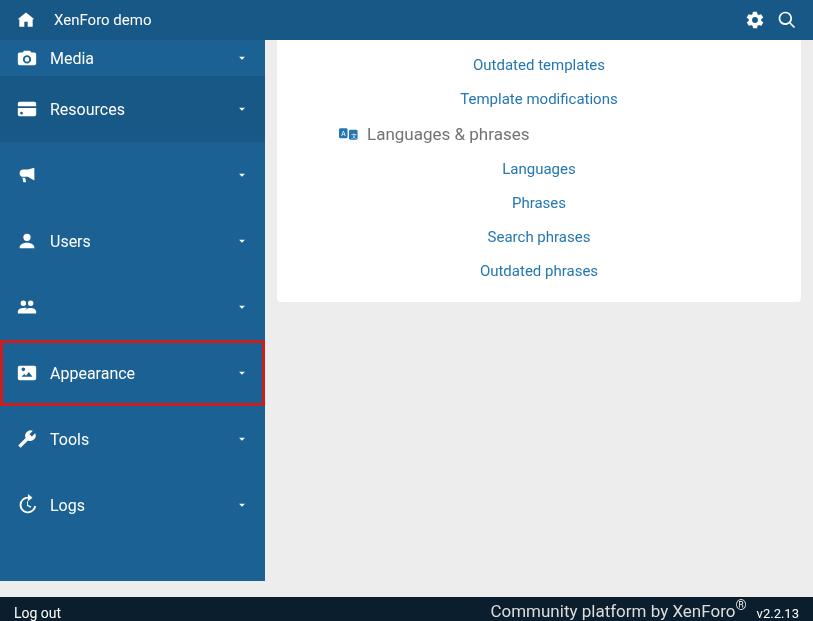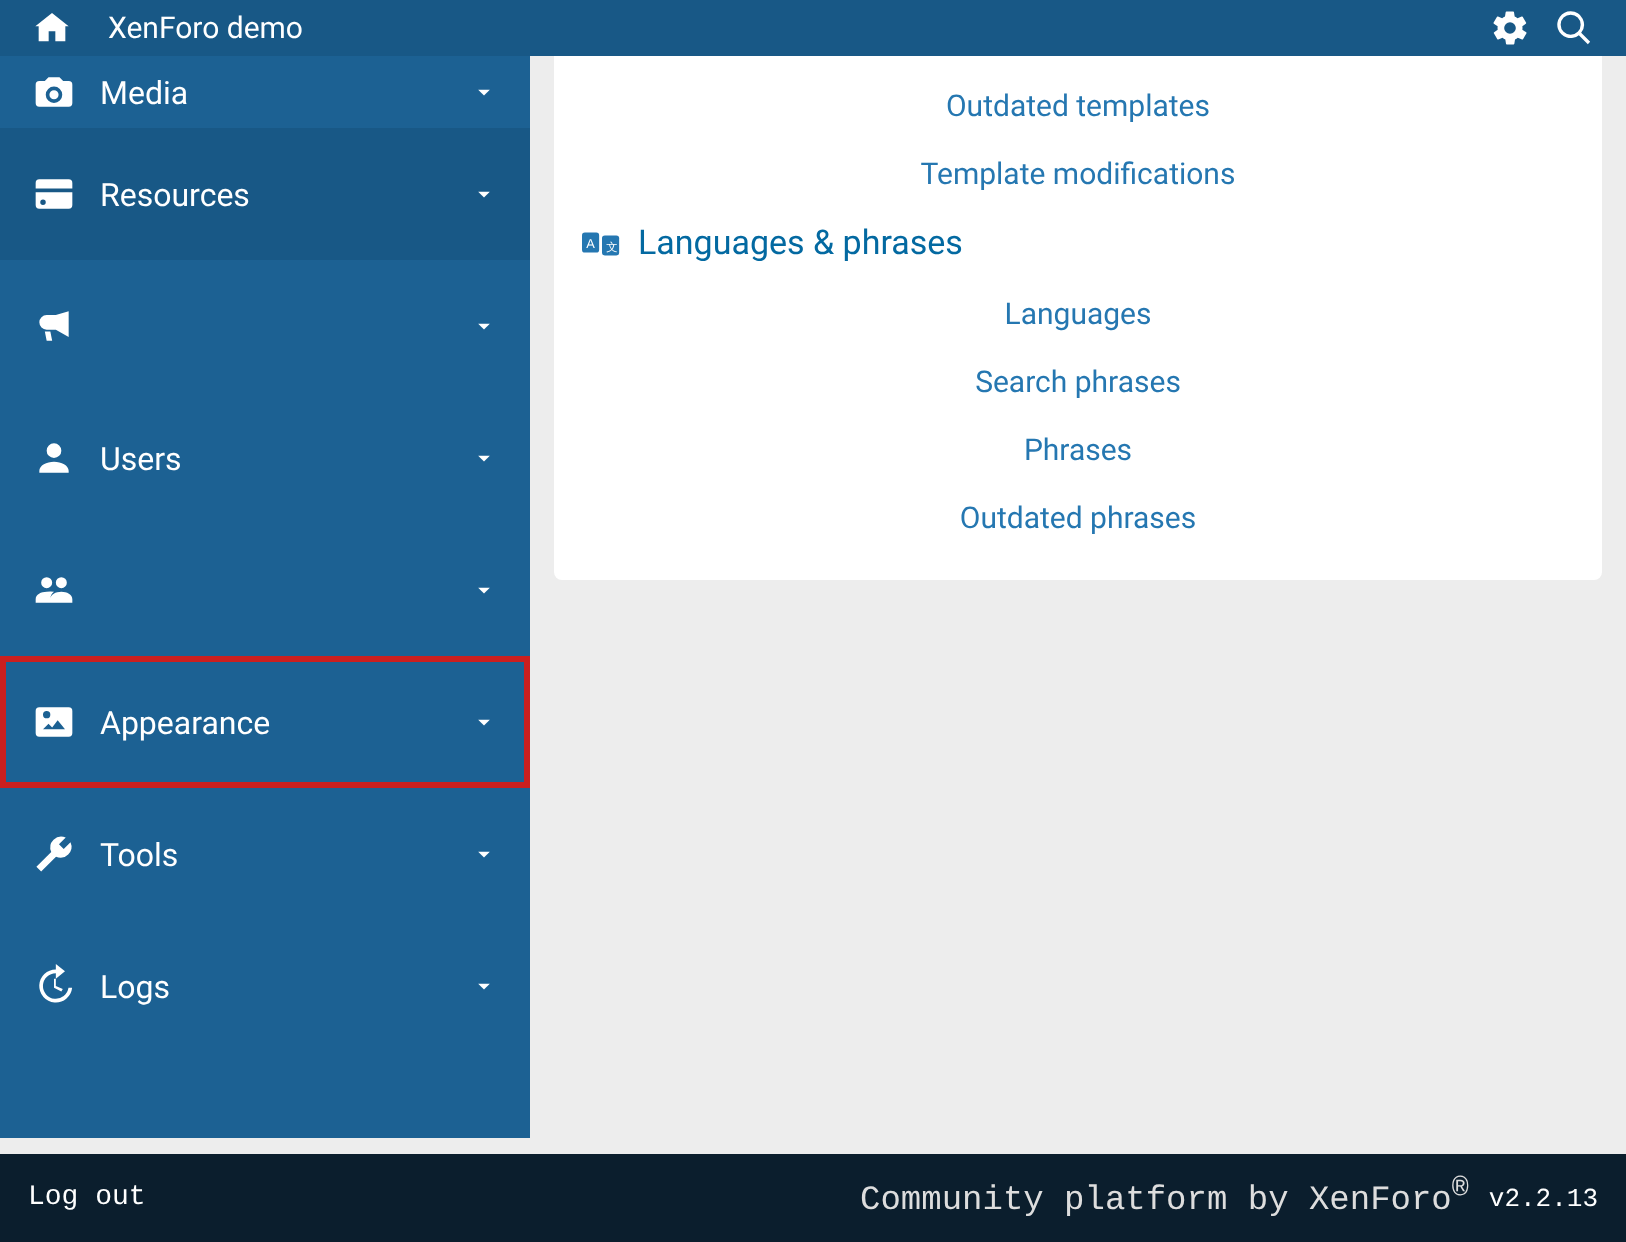--- a/index.html
+++ b/index.html
@@ -6,21 +6,21 @@
   body {
     font-family: -apple-system, BlinkMacSystemFont, "Segoe UI", Roboto, Arial, sans-serif;
     width: 813px;
     height: 621px;
     overflow: hidden;
     background: #ededed;
     position: relative;
   }
   .topbar {
     background: #185886;
-    height: 28px;
+    height: 40px;
     display: flex;
     align-items: center;
     padding: 0 10px;
     color: #fff;
   }
   .topbar .home-area {
     display: flex;
     align-items: center;
     gap: 12px;
   }
@@ -94,39 +94,39 @@
     color: #2577b1;
     font-size: 15px;
     cursor: pointer;
     text-align: center;
   }
   .card-heading {
     display: flex;
     align-items: center;
     gap: 8px;
     padding: 8px 14px;
-    color: #0369a1;
+    color: #737373;
     font-size: 17px;
     cursor: pointer;
+    margin-left: 48px;
   }
   .card-heading svg {
     width: 20px; height: 16px; fill: #2577b1;
   }
 
   .footer {
     position: absolute;
     bottom: 0; left: 0; right: 0;
-    height: 44px;
+    height: 24px;
     background: #0b1e2d;
     color: #fff;
     display: flex;
-    align-items: center;
+    align-items: flex-end;
     padding: 0 14px;
     font-size: 14px;
-    font-family: Liberation Mono, monospace;
   }
   .footer .spacer { flex: 1; }
   .footer .credit { color: #ddd; font-size: 17px; }
   .footer .ver { margin-left: 10px; color: #fff; font-size: 13px; }
   .footer .logout { cursor: pointer; }
 </style>
 </head>
 <body>
 
 <div class="topbar">
@@ -241,22 +241,22 @@
       <div class="card-heading">
         <svg viewBox="0 0 28 20">
             <rect x="0" y="2" width="12" height="14" rx="2"></rect>
             <rect x="14" y="4" width="12" height="14" rx="2"></rect>
             <text x="3" y="13" font-size="9" fill="#fff" font-family="Arial">A</text>
             <text x="17" y="15" font-size="8" fill="#fff" font-family="Arial">文</text>
           </svg>
         <span>Languages &amp; phrases</span>
       </div>
       <a class="card-link">Languages</a>
+      <a class="card-link">Phrases</a>
       <a class="card-link">Search phrases</a>
-      <a class="card-link">Phrases</a>
       <a class="card-link">Outdated phrases</a>
     </div>
   </div>
 </div>
 
 <div class="footer">
   <span class="logout">Log out</span>
   <div class="spacer"></div>
   <span class="credit"><span>Community platform by XenForo</span><sup>®</sup></span>
   <span class="ver">v2.2.13</span>

